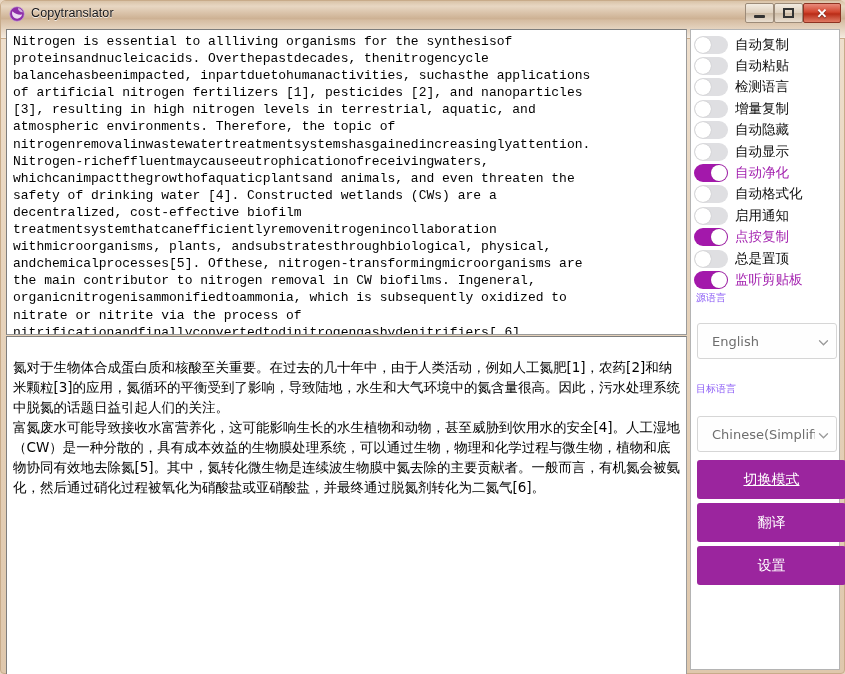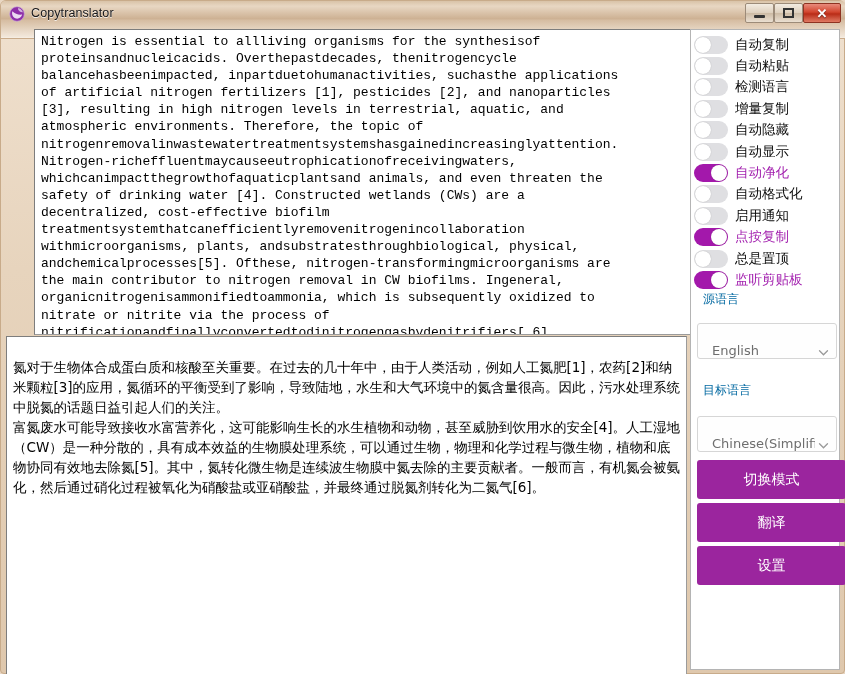--- a/index.html
+++ b/index.html
@@ -97,21 +97,20 @@
   #source-box {
     position: absolute;
     left: 2px; top: 1px;
     width: 681px; height: 306px;
     background: #ffffff;
     border: 1px solid #9b9b9b;
     border-top-color:#7d7d7d;
     border-left-color:#7d7d7d;
     overflow: hidden;
     padding: 3px 4px 0 6px;
-    margin-left: 28px;
   }
   #source-text {
     font-family: "Liberation Mono", "DejaVu Sans Mono", monospace;
     font-size: 13px;
     line-height: 17.1px;
     color: #000;
     white-space: pre-wrap;
     word-break: break-word;
   }
 
@@ -179,36 +178,36 @@
   .switch-label {
     font-family: "DejaVu Sans","Liberation Sans",sans-serif;
     font-size: 13.5px;
     color: #0c0c0c;
     white-space: nowrap;
   }
   .switch-row.active .switch-label { color:#a21fae;text-align:right; }
 
   .field-label {
     position: absolute;
-    left: 12px;
+    left: 5px;
     font-family: "DejaVu Sans","Liberation Sans",sans-serif;
-    font-size: 12px;
-    color: #0369a1;
+    font-size: 10px;
+    color: #8b5cf6;
     white-space: nowrap;
   }
 
   .combo {
     position: absolute;
     left: 6px;
     width: 140px; height: 36px;
     background: #fefefe;
     border: 1px solid #d6d6d6;
     border-radius: 3px;
     display: flex;
-    align-items: flex-end;
+    align-items: center;
     padding: 0 6px 0 14px;
     overflow: hidden;
   }
   .combo-value {
     flex: 1;
     font-family: "DejaVu Sans","Liberation Sans",sans-serif;
     font-size: 13px;
     color: #6e6e6e;
     white-space: nowrap;
     overflow: hidden;
@@ -386,19 +385,19 @@
       <div class="field-label" style="top:352px;">目标语言</div>
       <div class="combo" style="top:386px;">
         <span class="combo-value">Chinese(Simplified)</span>
         <span class="chev">
           <svg width="13" height="13" viewBox="0 0 13 13">
             <path d="M2.5 4.8 L6.5 8.8 L10.5 4.8" stroke="#9a9a9a" stroke-width="1.3" fill="none" stroke-linecap="round"></path>
           </svg>
         </span>
       </div>
 
-      <button class="pbtn" style="top:430px;">切换模式</button>
+      <button class="pbtn" style="top:430px;text-decoration:underline;">切换模式</button>
       <button class="pbtn" style="top:516px;">设置</button>
       <button class="pbtn" style="top:473px;">翻译</button>
     </div>
 
   </div>
 </div>
 
 </body></html>

